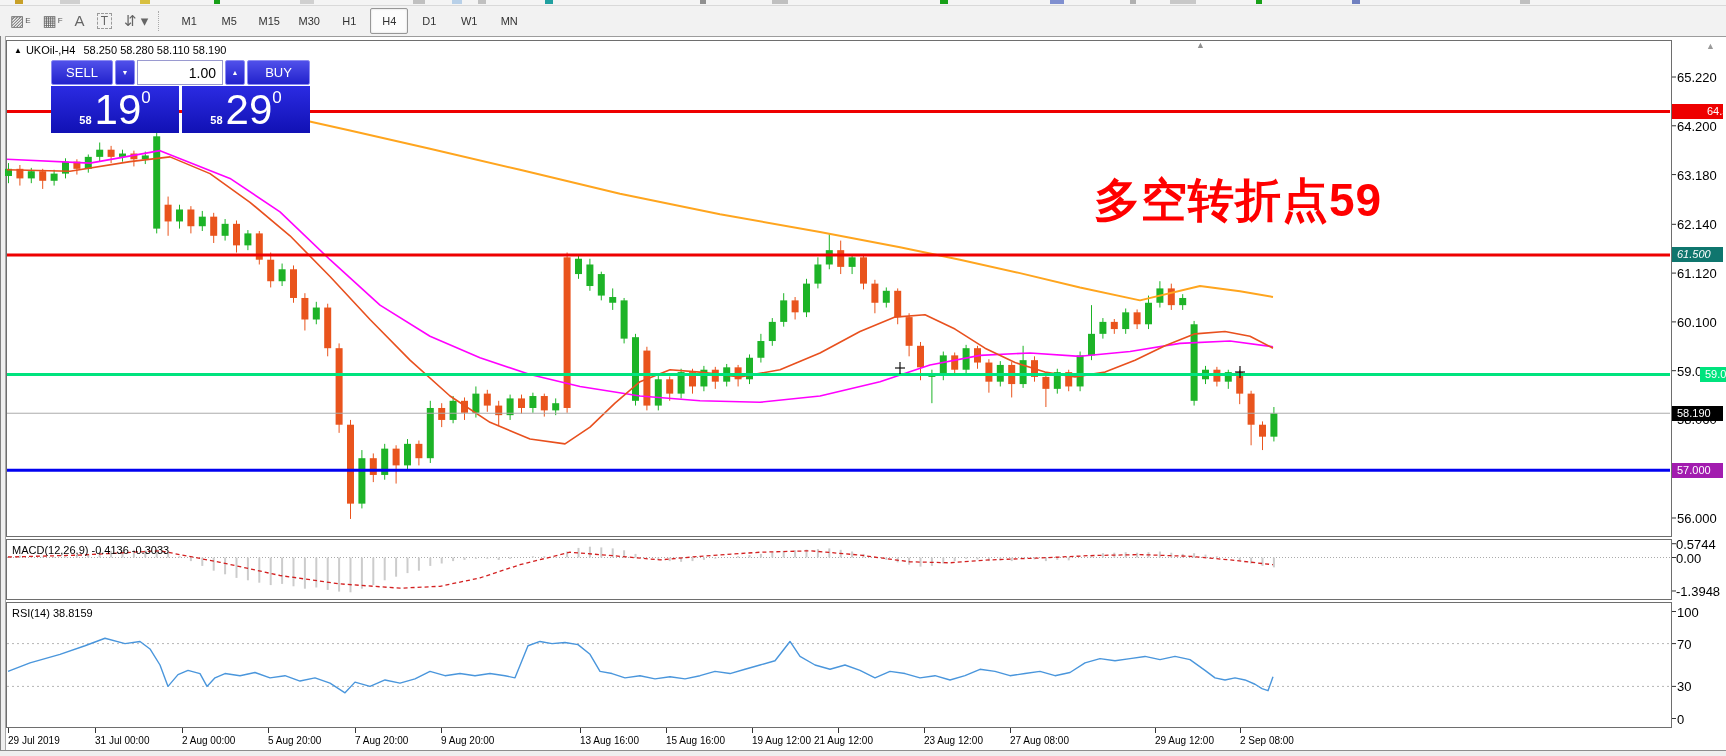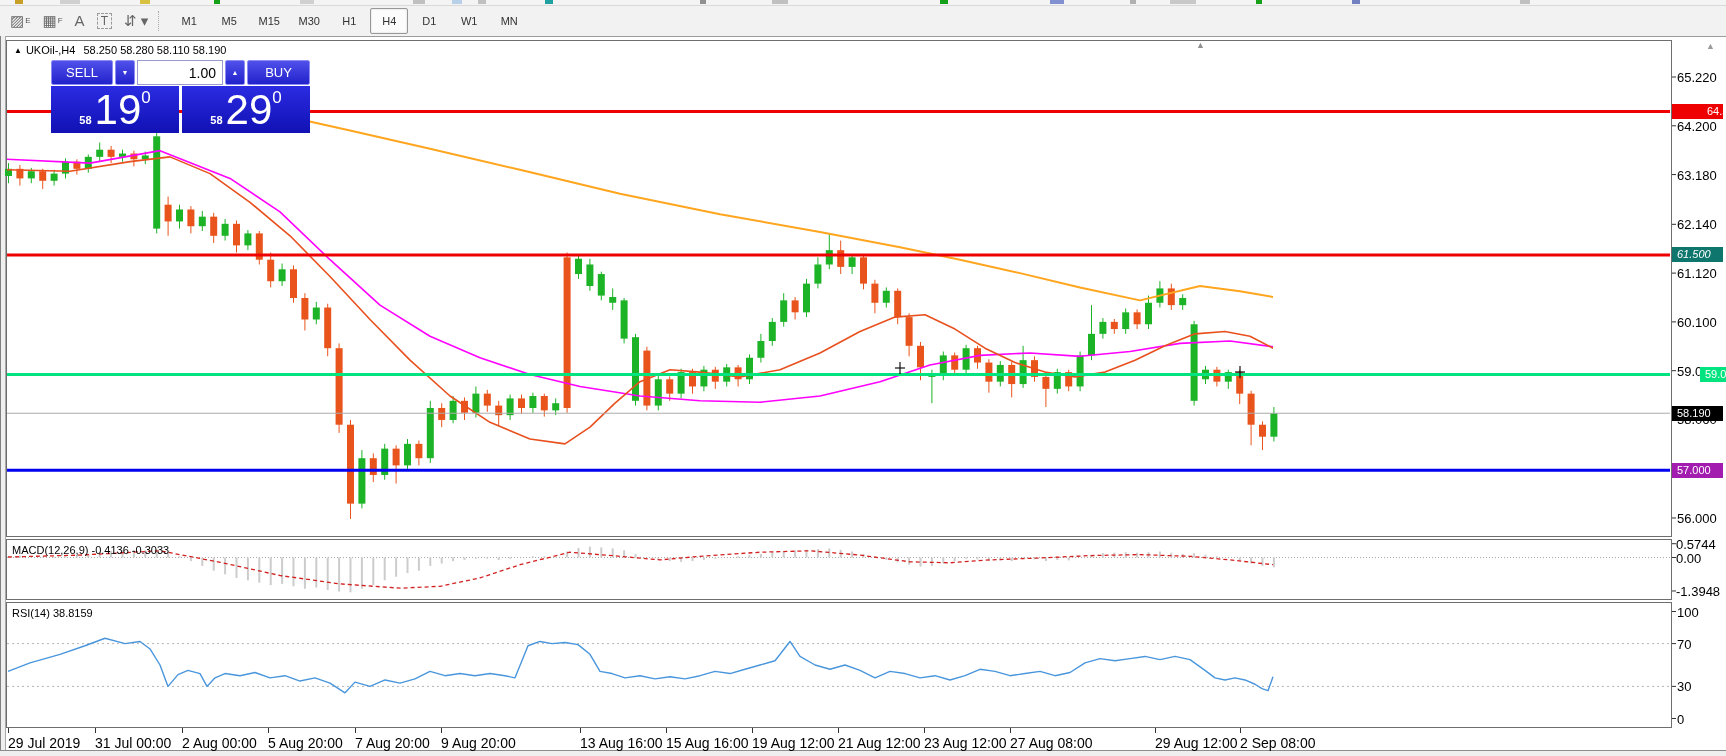--- a/index.html
+++ b/index.html
@@ -28,21 +28,21 @@
   #plot{position:absolute;left:0;top:0;pointer-events:none;z-index:5;}
   
   #chart-header{position:absolute;left:14px;top:44px;z-index:7;font-size:11px;color:#000;}
   #chart-header .tri{font-size:8px;vertical-align:1px;margin-right:4px;}
   #chart-header .ohlc{margin-left:8px;}
   
   .ind-label{position:absolute;z-index:7;font-size:11px;color:#000;}
   
   .axlab{position:absolute;left:1677px;z-index:6;font-size:13px;color:#000;white-space:nowrap;}
   .pricebox{position:absolute;left:1672px;width:51px;height:15px;z-index:7;font-size:11px;color:#fff;line-height:15px;padding-left:5px;box-sizing:border-box;white-space:nowrap;}
-  .timelab{position:absolute;top:735px;z-index:6;font-size:14px;color:#000;white-space:nowrap;}
+  .timelab{position:absolute;top:735px;z-index:6;font-size:10px;color:#000;white-space:nowrap;}
   
   #trade-panel{position:absolute;left:8px;top:60px;width:259px;z-index:9;margin-left:43px;}
   #tp-row1{display:flex;gap:2px;height:25px;}
   .bluebtn{background:linear-gradient(#5050ea,#2222cc);border:1px solid #8c8cf2;border-radius:2px;color:#fff;box-sizing:border-box;display:flex;align-items:center;justify-content:center;}
   #sell-btn{width:62px;font-size:13px;}
   #buy-btn{width:63px;font-size:13px;}
   .caretbtn{width:20px;font-size:7px;}
   #volume-box{width:86px;background:#fff;border:1px solid #9a9ad0;box-sizing:border-box;color:#000;font-size:14px;display:flex;align-items:center;justify-content:flex-end;padding-right:6px;}
   #tp-row2{display:flex;gap:3px;margin-top:1px;height:47px;}
   .quote{flex:1;background:linear-gradient(#2b2be2,#1111b4);color:#fff;display:flex;align-items:center;justify-content:center;}
@@ -524,20 +524,21 @@
         <span class="sup">0</span>
       </div>
       <div class="quote">
         <span class="small">58</span>
         <span class="big">29</span>
         <span class="sup">0</span>
       </div>
     </div>
   </div>
 
+  <div id="annotation">多空转折点59</div>
   <div id="shift-marker">▲</div>
   <div id="corner-marker">▲</div>
 
   <div class="ind-label" style="left:12px;top:544px;">MACD(12,26,9) -0.4136 -0.3033</div>
   <div class="ind-label" style="left:12px;top:607px;">RSI(14) 38.8159</div>
 
   <div id="axis-labels">
       <div class="axlab" style="left: 1677px; top: 70px;">65.220</div>
       <div class="axlab" style="left: 1677px; top: 118.787px;">64.200</div>
       <div class="axlab" style="left: 1677px; top: 167.573px;">63.180</div>
@@ -556,21 +557,21 @@
       <div class="axlab" style="left: 1677px; top: 711.5px;">0</div>
       <div class="timelab" style="left: 8px; top: 735px;">29 Jul 2019</div>
       <div class="timelab" style="left: 95px; top: 735px;">31 Jul 00:00</div>
       <div class="timelab" style="left: 182px; top: 735px;">2 Aug 00:00</div>
       <div class="timelab" style="left: 268px; top: 735px;">5 Aug 20:00</div>
       <div class="timelab" style="left: 355px; top: 735px;">7 Aug 20:00</div>
       <div class="timelab" style="left: 441px; top: 735px;">9 Aug 20:00</div>
       <div class="timelab" style="left: 580px; top: 735px;">13 Aug 16:00</div>
       <div class="timelab" style="left: 666px; top: 735px;">15 Aug 16:00</div>
       <div class="timelab" style="left: 752px; top: 735px;">19 Aug 12:00</div>
-      <div class="timelab" style="left: 838px; top: 735px;">21 Aug 12:00</div>
+      <div class="timelab" style="left: 814px; top: 735px;">21 Aug 12:00</div>
       <div class="timelab" style="left: 924px; top: 735px;">23 Aug 12:00</div>
       <div class="timelab" style="left: 1010px; top: 735px;">27 Aug 08:00</div>
       <div class="timelab" style="left: 1155px; top: 735px;">29 Aug 12:00</div>
       <div class="timelab" style="left: 1240px; top: 735px;">2 Sep 08:00</div>
       <div class="pricebox" style="left: 1672px; top: 103.938px; background: rgb(238, 0, 0); padding-left: 35px;">64.500</div>
       <div class="pricebox" style="left: 1672px; top: 247.428px; background: #0f766e; font-style: italic;">61.500</div>
       <div class="pricebox" style="left: 1672px; top: 367.003px; background: rgb(0, 227, 126); margin-left: 28px;">59.000</div>
       <div class="pricebox" style="left: 1672px; top: 462.663px; background: #a21caf;">57.000</div>
       <div class="pricebox" style="left: 1672px; top: 405.745px; background: rgb(0, 0, 0);">58.190</div>
     </div>

